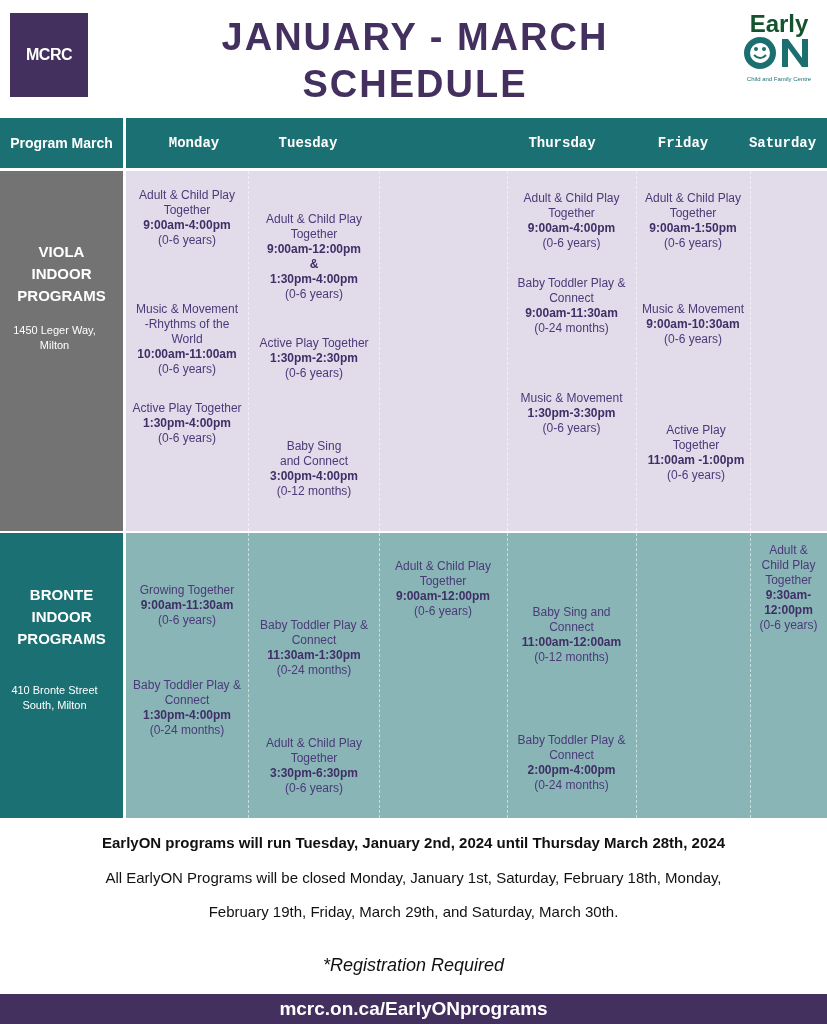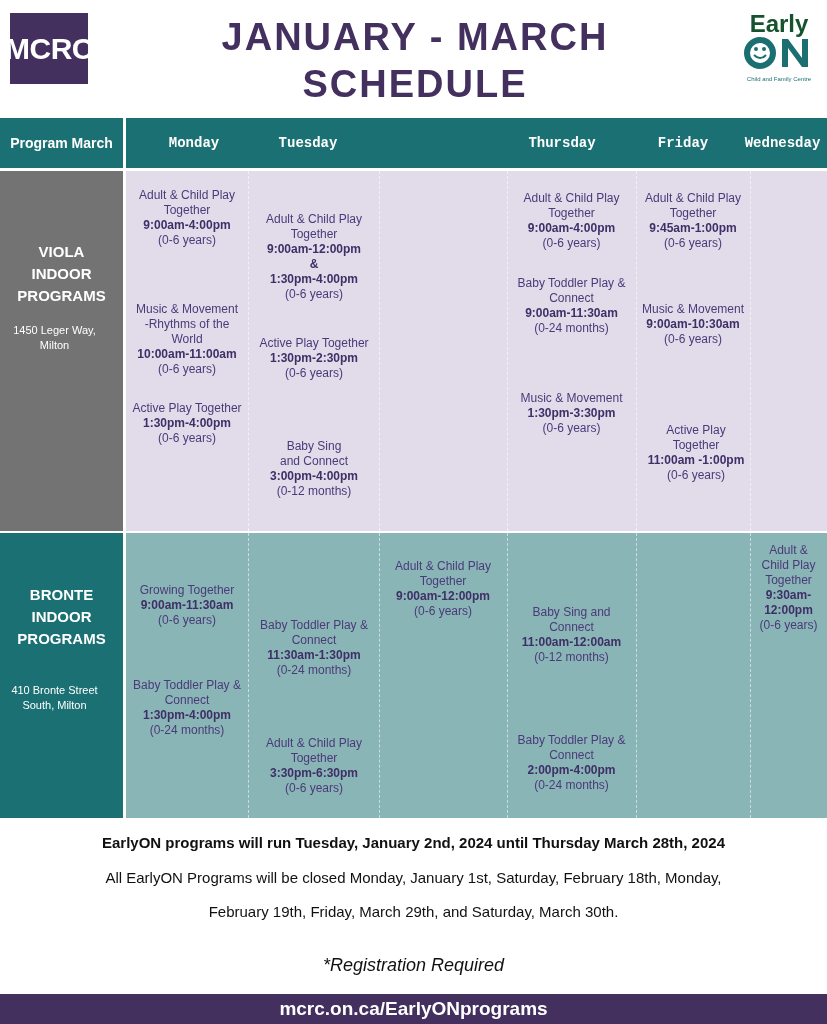--- a/index.html
+++ b/index.html
@@ -1,18 +1,18 @@
 <!DOCTYPE html>
 <html><head>
 <meta charset="utf-8">
 <style>
   html, body { margin:0; padding:0; }
   body { width:827px; height:1024px; background:#ffffff; position:relative; overflow:hidden; font-family:"Liberation Sans", sans-serif; }
   .header { position:absolute; left:0; top:0; width:827px; height:118px; }
-  .mcrc-logo { position:absolute; left:10px; top:13px; width:78px; height:71px; background:#43305f; color:#fff; display:flex; align-items:center; justify-content:center; font-weight:bold; font-size:30px; letter-spacing:-0.5px; }
+  .mcrc-logo { position:absolute; left:10px; top:13px; width:78px; height:84px; background:#43305f; color:#fff; display:flex; align-items:center; justify-content:center; font-weight:bold; font-size:16px; letter-spacing:-0.5px; }
   .title { position:absolute; left:180px; top:14px; width:470px; text-align:center; color:#43305f; font-weight:bold; font-size:38px; line-height:47px; letter-spacing:2px; }
   .early-logo { position:absolute; left:738px; top:12px; width:82px; height:86px; text-align:center; }
   .early-logo .early { color:#14532d; font-weight:bold; font-size:24px; line-height:24px; }
   .early-logo .on { color:#1b6f71; font-weight:bold; font-size:36px; line-height:34px; letter-spacing:-1px; }
   .early-logo .sub { color:#1b6f71; font-size:6px; line-height:8px; }
 
   .head-row { position:absolute; top:118px; left:0; width:827px; height:50px; background:#1a7072; }
   .head-row .divider { position:absolute; left:123px; top:0; width:3px; height:50px; background:#ffffff; }
   .hcell { position:absolute; top:0; height:50px; display:flex; align-items:center; justify-content:center; color:#fff; font-weight:bold; }
   .hcell.ptype { font-size:14px; }
@@ -70,21 +70,21 @@
   </div>
 </div>
 
 <div class="head-row">
   <div class="hcell ptype" style="left:0;width:123px;">Program March</div>
   <div class="divider"></div>
   <div class="hcell day" style="left:130px;width:128px;">Monday</div>
   <div class="hcell day" style="left:250px;width:116px;">Tuesday</div>
   <div class="hcell day" style="left:506px;width:112px;">Thursday</div>
   <div class="hcell day" style="left:634px;width:98px;">Friday</div>
-  <div class="hcell day" style="left:738px;width:89px;">Wednesday</div>
+  <div class="hcell day" style="left:738px;width:89px;">Saturday</div>
 </div>
 
 <div class="band viola">
   <div class="label-cell">
     <div class="name" style="top:70px;">
       <div>VIOLA</div>
       <div>INDOOR</div>
       <div>PROGRAMS</div>
     </div>
     <div class="addr" style="top:152px;">
@@ -144,21 +144,21 @@
       <span class="a">(0-24 months)</span>
     </div>
     <div class="evt" style="left:381px;width:129px;top:220px;">
       <span class="n">Music &amp; Movement</span>
       <span class="time">1:30pm-3:30pm</span>
       <span class="a">(0-6 years)</span>
     </div>
 
     <div class="evt" style="left:510px;width:114px;top:20px;">
       <span class="n" style="padding:0 4px;">Adult &amp; Child Play Together</span>
-      <span class="time">9:45am-1:00pm</span>
+      <span class="time">9:00am-1:50pm</span>
       <span class="a">(0-6 years)</span>
     </div>
     <div class="evt" style="left:510px;width:114px;top:131px;">
       <span class="n" style="white-space:nowrap;">Music &amp; Movement</span>
       <span class="time">9:00am-10:30am</span>
       <span class="a">(0-6 years)</span>
     </div>
     <div class="evt" style="left:510px;width:120px;top:252px;">
       <span class="n" style="padding:0 30px;">Active Play Together</span>
       <span class="time">11:00am -1:00pm</span>

